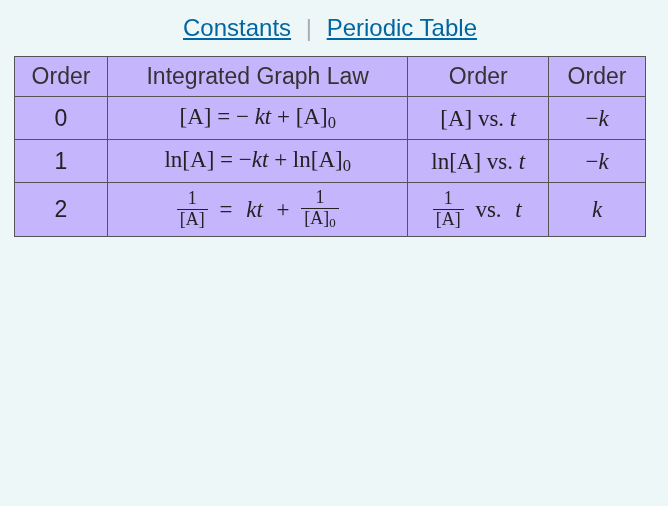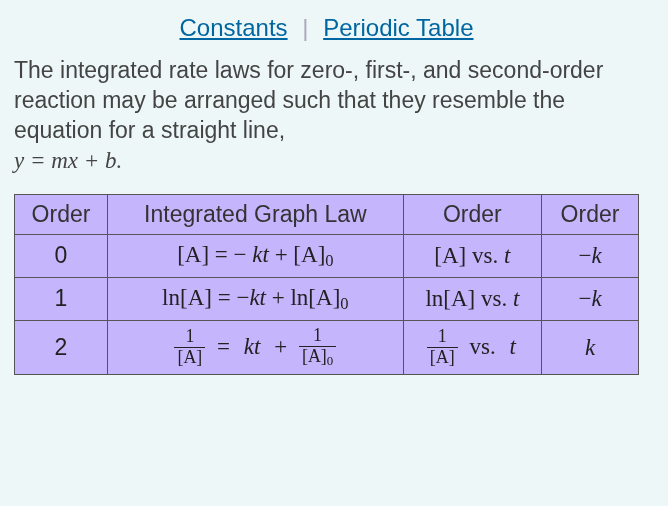--- a/index.html
+++ b/index.html
@@ -8,21 +8,21 @@
   }
   body {
     background: #eef7f7;
     width: 668px;
     height: 506px;
     box-sizing: border-box;
     font-family: Arial, Helvetica, sans-serif;
     color: #333;
   }
   .page {
-    padding: 10px 29px 20px 14px;
+    padding: 10px 22px 20px 14px;
   }
   .top-links {
     text-align: center;
     font-size: 24px;
     padding: 4px 0 14px 0;
   }
   .top-links a {
     color: #0066a1;
     text-decoration: underline;
     cursor: pointer;
@@ -101,24 +101,20 @@
 <body>
 
 <div class="page">
 
   <div class="top-links">
     <a>Constants</a>
     <span class="sep">|</span>
     <a>Periodic Table</a>
   </div>
 
-  <p class="intro">
-    <span>The integrated rate laws for zero-, first-, and second-order reaction may be arranged such that they resemble the equation for a straight line,</span><br>
-    <span class="mathline" aria-label="y = mx + b">y&nbsp;=&nbsp;mx&nbsp;+&nbsp;b.</span>
-  </p>
 
   <table class="rate">
     <thead>
       <tr>
         <th class="ordercol">Order</th>
         <th>Integrated Graph Law</th>
         <th>Order</th>
         <th class="slopecol">Order</th>
       </tr>
     </thead>

